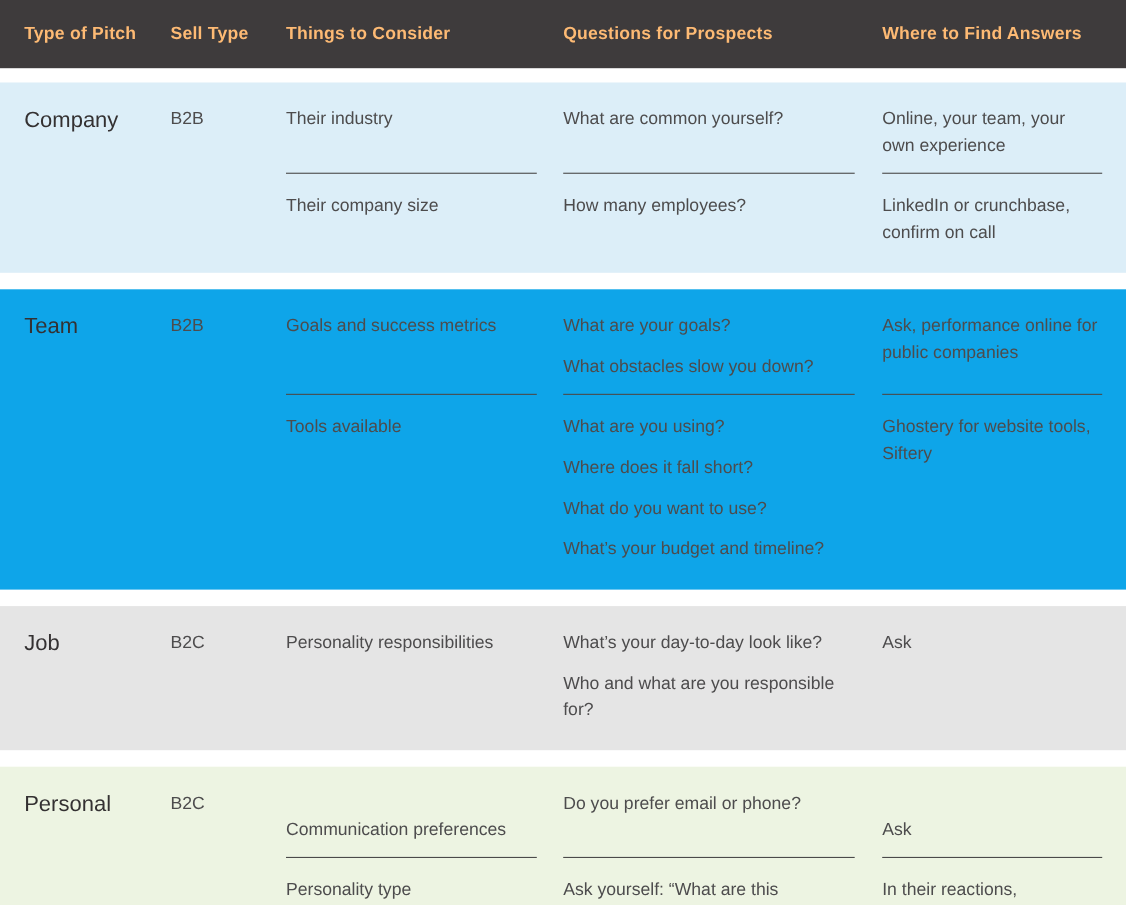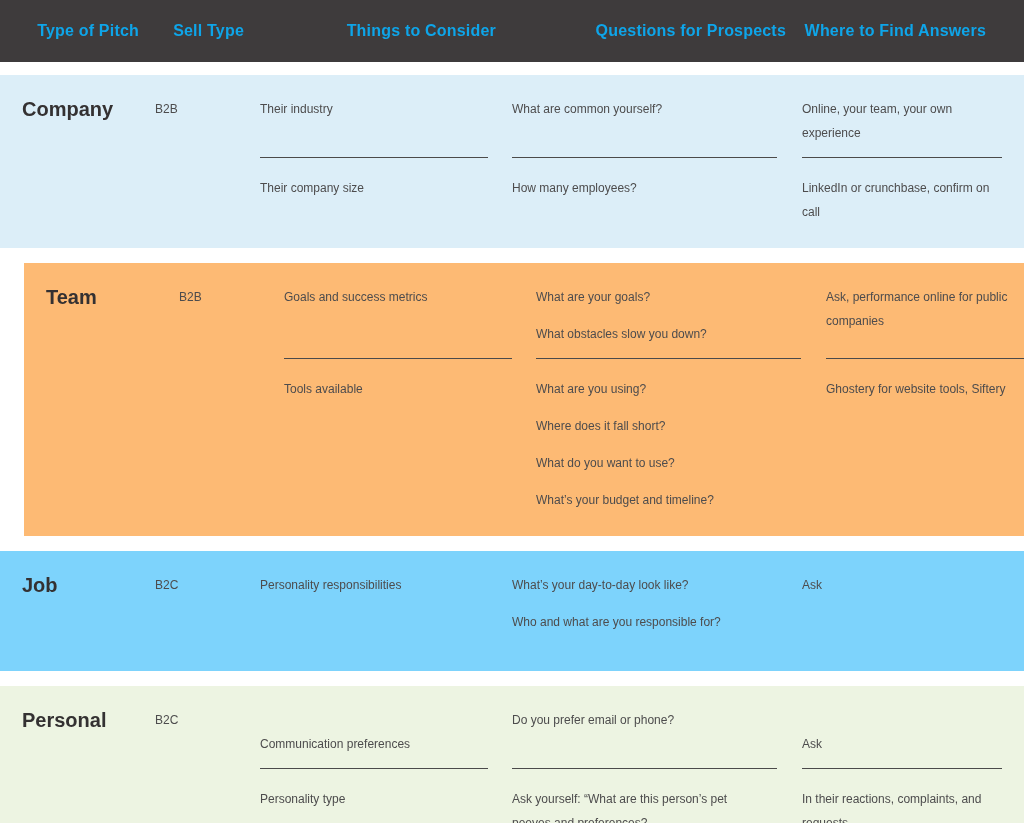--- a/index.html
+++ b/index.html
@@ -20,48 +20,47 @@
     padding-right: 22px;
   }
 
   
   .table-header {
     height: 62px;
     align-items: center;
     margin-bottom: 13px;
   }
   .table-header .hcell {
-    color: #0ea5e9;
+    color: #fdba74;
     font-size: 16px;
     font-weight: 700;
     letter-spacing: 0.2px;
     padding-right: 16px;
     white-space: nowrap;
-    text-align: right;
   }
 
   
   .row {
     padding-top: 22px;
     padding-bottom: 24px;
     align-items: start;
     align-content: start;
     margin-bottom: 15px;
   }
   .row-company  { min-height: 159px; }
   .row-team     { min-height: 261px; }
   .row-job      { min-height: 120px; margin-bottom: 15px; }
   .row-personal { min-height: 164px; margin-bottom: 0; }
 
-  .cell { font-size: 12px; line-height: 24px; padding-right: 24px; }
+  .cell { font-size: 16px; line-height: 24px; padding-right: 24px; }
   .cell.pitch {
     grid-column: 1;
     font-size: 20px;
     line-height: 24px;
-    font-weight: 700;
+    font-weight: 400;
     color: #343132;
   }
   .cell.sell     { grid-column: 2; }
   .cell.consider { grid-column: 3; }
   .cell.questions{ grid-column: 4; max-width: 274px; }
   .cell.answers  { grid-column: 5; padding-right: 0; max-width: 200px; }
 
   .cell p { margin: 0 0 13px 0; }
   .cell p:last-child { margin-bottom: 0; }
 
@@ -107,21 +106,21 @@
     <p>Their company size</p>
   </div>
   <div class="cell questions">
     <p>How many employees?</p>
   </div>
   <div class="cell answers">
     <p>LinkedIn or crunchbase, confirm on call</p>
   </div>
 </section>
 
-<section class="grid5 row row-team" style="background: #fdba74; margin-left: 24px;">
+<section class="grid5 row row-team" style="background: #0ea5e9;">
   <div class="cell pitch">Team</div>
   <div class="cell sell">B2B</div>
   <div class="cell consider">
     <p>Goals and success metrics</p>
   </div>
   <div class="cell questions">
     <p>What are your goals?</p>
     <p>What obstacles slow you down?</p>
   </div>
   <div class="cell answers">
@@ -139,21 +138,21 @@
     <p>What are you using?</p>
     <p>Where does it fall short?</p>
     <p>What do you want to use?</p>
     <p>What’s your budget and timeline?</p>
   </div>
   <div class="cell answers">
     <p>Ghostery for website tools, Siftery</p>
   </div>
 </section>
 
-<section class="grid5 row row-job" style="background: #7dd3fc;">
+<section class="grid5 row row-job" style="background: #e5e5e5;">
   <div class="cell pitch">Job</div>
   <div class="cell sell">B2C</div>
   <div class="cell consider">
     <p>Personality responsibilities</p>
   </div>
   <div class="cell questions">
     <p>What’s your day-to-day look like?</p>
     <p>Who and what are you responsible for?</p>
   </div>
   <div class="cell answers">

